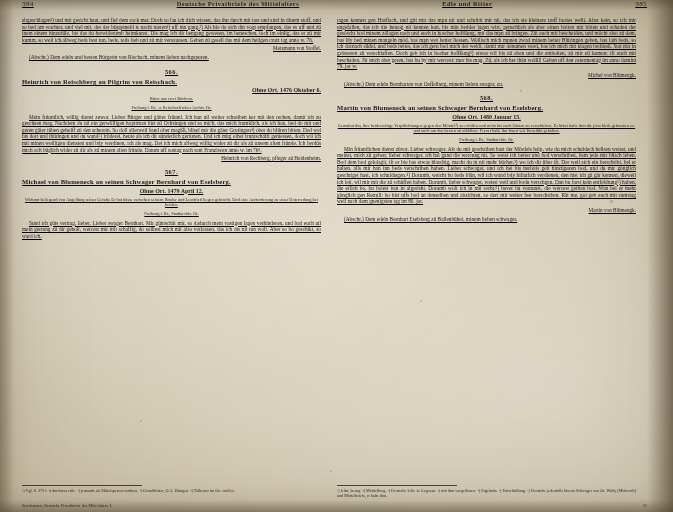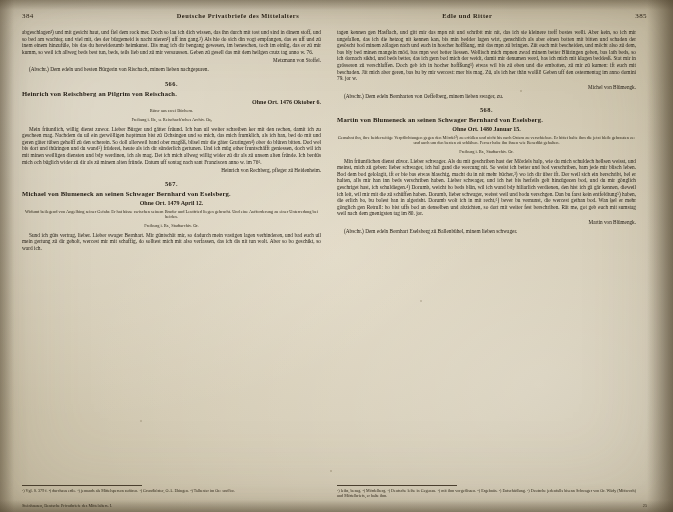--- a/index.html
+++ b/index.html
@@ -30,21 +30,21 @@
   .edge.left{left:0;top:0;width:14px;height:512px;
     background:linear-gradient(to right, rgba(70,58,38,.35), rgba(70,58,38,0));}
   .edge.top{left:0;top:0;width:673px;height:10px;
     background:linear-gradient(to bottom, rgba(70,58,38,.35), rgba(70,58,38,0));}
   .edge.bottom{left:0;bottom:0;width:673px;height:12px;
     background:linear-gradient(to top, rgba(70,58,38,.40), rgba(70,58,38,0));}
 
   
   .speck{position:absolute;background:rgba(110,92,62,.30);border-radius:50%;pointer-events:none;}
 
-  #content{position:absolute;inset:0;padding:12px 26px 10px 22px;box-sizing:border-box;}
+  #content{position:absolute;inset:0;padding:0 26px 10px 22px;box-sizing:border-box;text-decoration:underline;}
 
   .runhead{
     display:flex;justify-content:space-between;align-items:baseline;
     font-size:6.6px;letter-spacing:.4px;color:#2c2418;
     height:12px;
   }
   .runhead .mid{font-weight:bold;font-size:6.4px;letter-spacing:.5px;}
   .runhead .fol{font-size:7px;}
 
   .cols{display:flex;gap:16px;margin-top:5px;}

